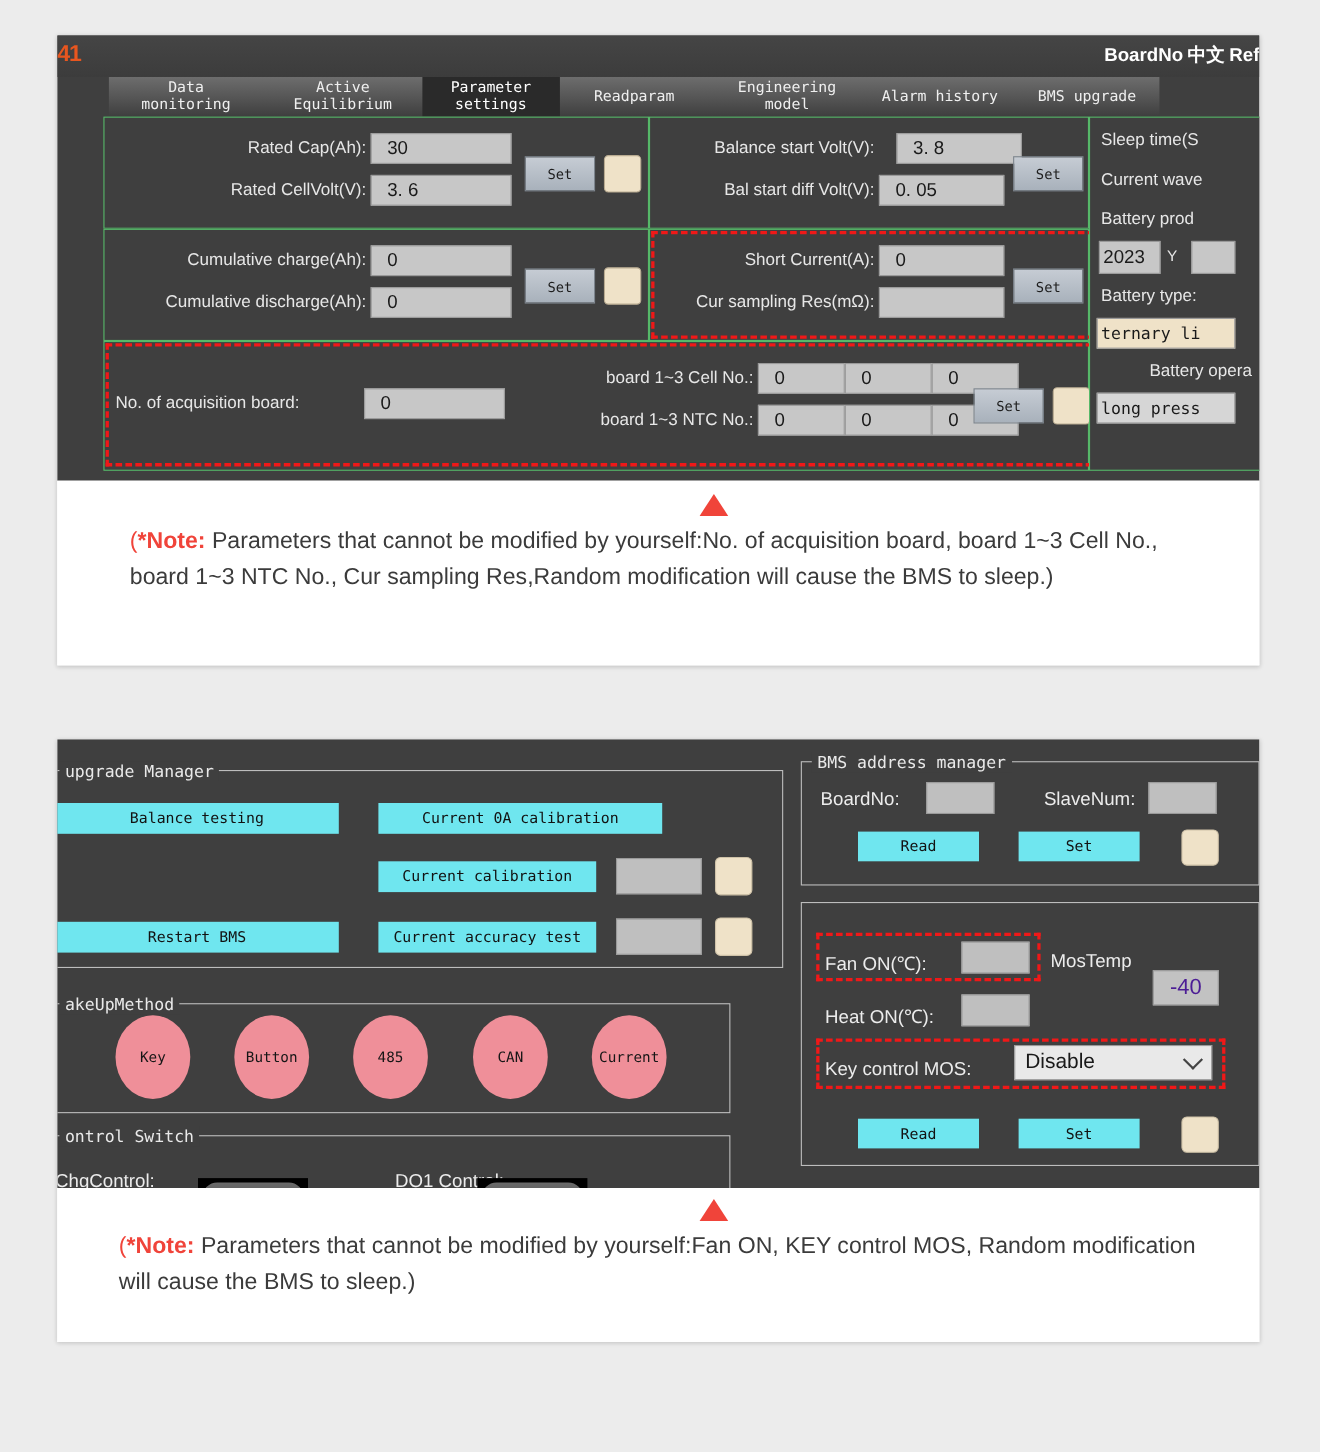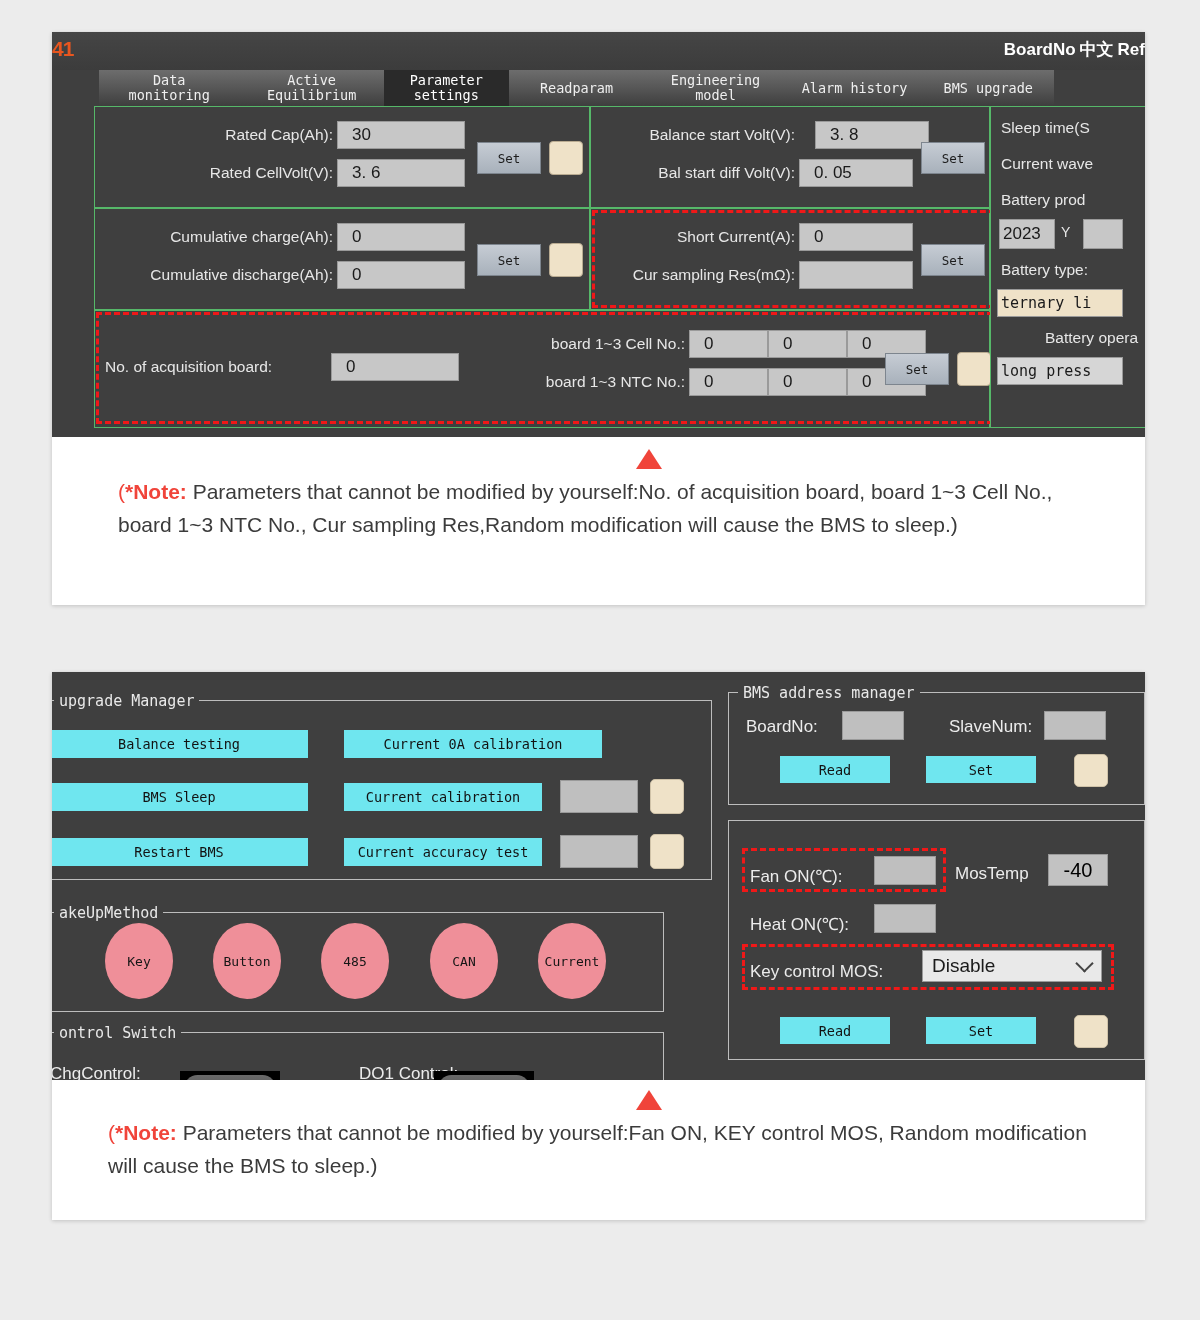--- a/index.html
+++ b/index.html
@@ -191,22 +191,22 @@
     font-family:"DejaVu Sans Mono","Liberation Mono",monospace;
     font-size:13px;
     cursor:pointer;
   }
   .slabel{
     position:absolute;color:#ececec;font-size:17px;white-space:nowrap;
     font-family:"Liberation Sans",sans-serif;
   }
   .sval{
     position:absolute;background:#c2c2c2;border:1px solid #9a9a9a;
-    box-sizing:border-box;color:#000000;font-size:20px;
-    display:flex;align-items:center;justify-content:center;
+    box-sizing:border-box;color:#4c1d95;font-size:20px;
+    display:flex;align-items:center;justify-content:center;margin-top:28px;
   }
   .selbox{
     position:absolute;background:#e9e9e9;border:1px solid #9a9a9a;
     box-sizing:border-box;color:#1a1a1a;font-size:19px;
     display:flex;align-items:center;padding-left:9px;
     cursor:pointer;
   }
   .chev{
     position:absolute;right:10px;top:50%;
     width:11px;height:11px;
@@ -362,21 +362,20 @@
   </div>
 
   <div class="card" id="card2">
 
     <div class="shot" id="shot2">
 
       <div class="gbox" style="left:-8px;top:28px;width:668px;height:180px;"></div>
       <div class="glegend" style="left:2px;top:20px;">upgrade Manager</div>
 
       <div class="cybtn" style="left:-2px;top:58px;width:258px;height:28px;">Balance testing</div>
-      <div class="cybtn" style="left:-2px;top:111px;width:258px;height:28px;">BMS Sleep</div>
       <div class="cybtn" style="left:-2px;top:166px;width:258px;height:28px;">Restart BMS</div>
 
       <div class="cybtn" style="left:292px;top:58px;width:258px;height:28px;">Current 0A calibration</div>
       <div class="cybtn" style="left:292px;top:111px;width:198px;height:28px;">Current calibration</div>
       <div class="cybtn" style="left:292px;top:166px;width:198px;height:28px;">Current accuracy test</div>
 
       <div class="gfield" style="left:508px;top:108px;width:78px;height:33px;"></div>
       <div class="tanbox" style="left:598px;top:107px;width:32px;height:33px;"></div>
       <div class="gfield" style="left:508px;top:163px;width:78px;height:33px;"></div>
       <div class="tanbox" style="left:598px;top:162px;width:32px;height:33px;"></div>

